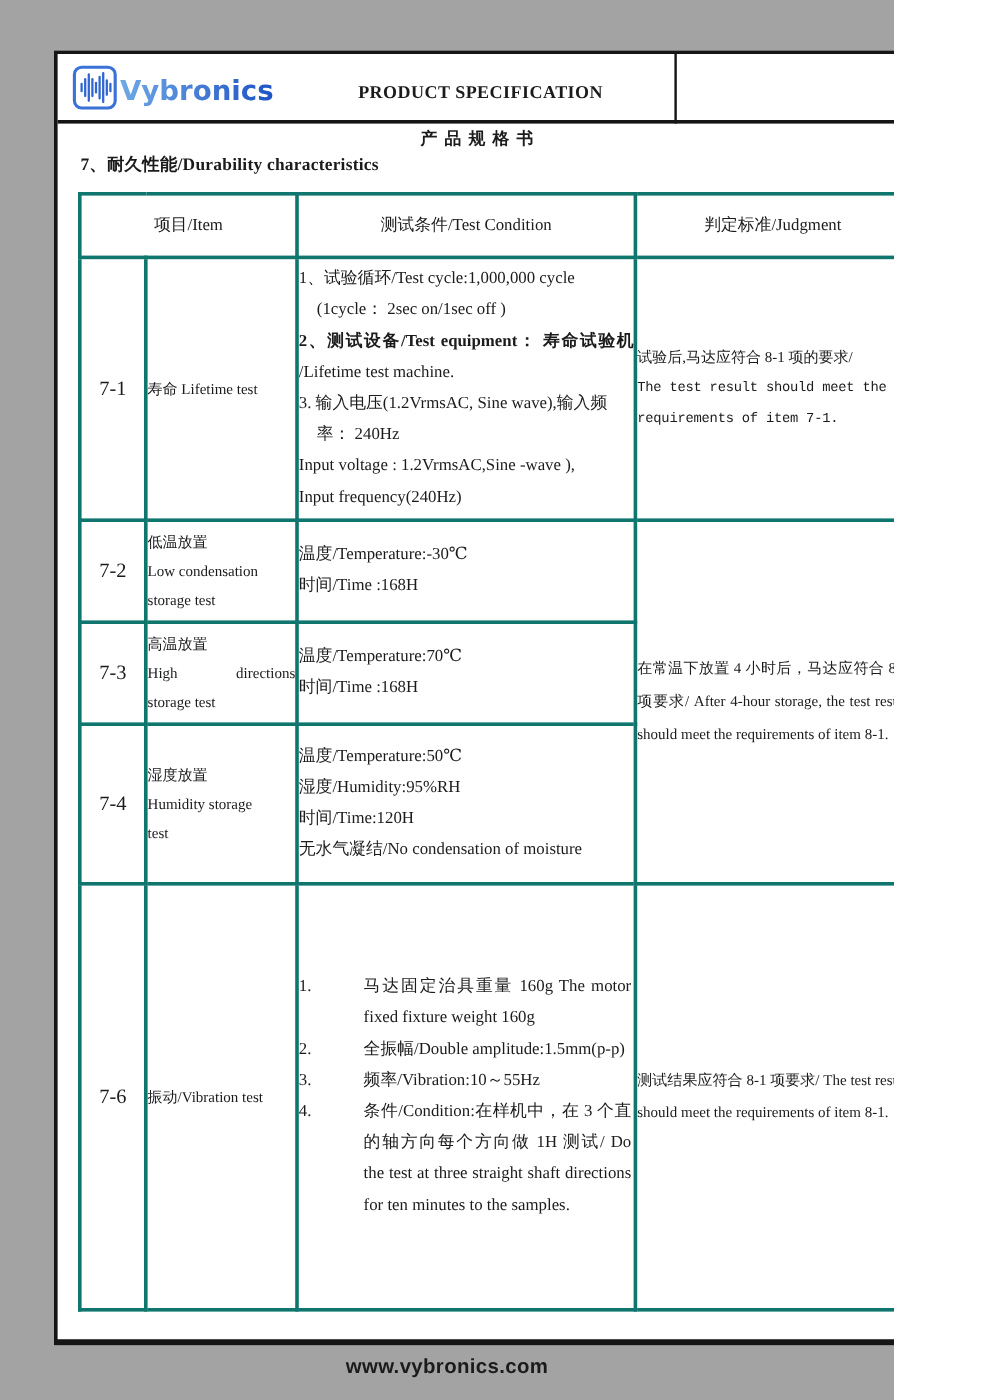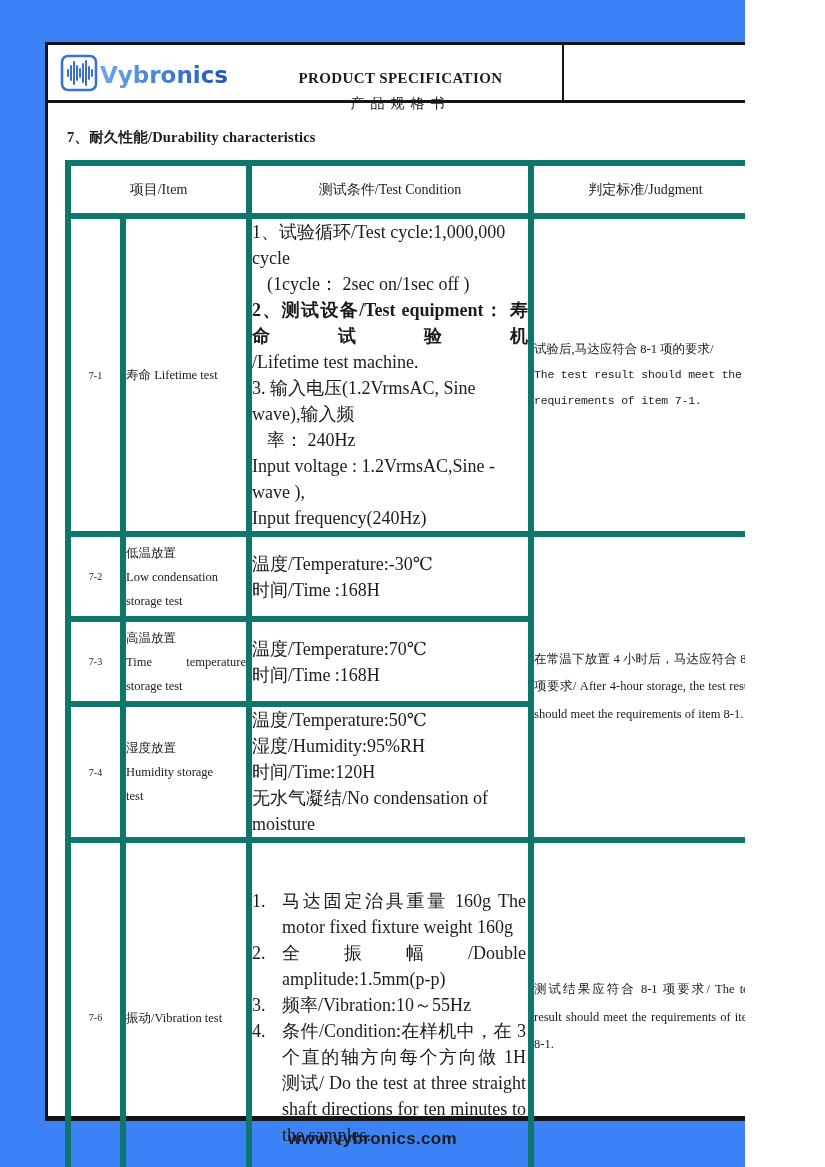--- a/index.html
+++ b/index.html
@@ -1,57 +1,57 @@
 <!DOCTYPE html>
 <html><head>
 <meta charset="utf-8">
 <style>
   * { margin:0; padding:0; box-sizing:border-box; }
   html,body { background:#ffffff; }
   .page {
-    position:relative; width:745px; height:1167px; background:#3b82f6;
+    position:relative; width:745px; height:1167px; background:#a3a3a3;
     font-family:"Liberation Serif","DejaVu Serif",serif; color:#1b1b1b;
     overflow:hidden;
   }
   .frame {
     position:absolute; left:45px; top:42px; width:736px; height:1079px;
     border:3px solid #151515; border-bottom-width:5px; background:#ffffff;
   }
   
   .hdr { position:absolute; top:0; left:0; right:0; height:58px; border-bottom:3px solid #151515; }
   .hdr-sep { position:absolute; left:514px; top:0; height:58px; width:2px; background:#151515; }
   .logo { position:absolute; left:12px; top:8px; width:170px; height:42px; }
   .hdr-center { position:absolute; left:195px; width:315px; top:25px; text-align:center; }
   .hc-en { font-weight:bold; font-size:15px; letter-spacing:0.4px; }
-  .hc-cn { font-weight:normal; font-size:14px; letter-spacing:6px; margin-top:8px; }
+  .hc-cn { font-weight:bold; font-size:14px; letter-spacing:6px; margin-top:20px; }
   .hdr-right { position:absolute; left:516px; right:2px; top:7px; text-align:center; }
   .hr-doc { font-weight:bold; font-size:15px; }
   .hr-page { font-weight:bold; font-size:14.5px; margin-top:8px; }
   
   .sec-title { position:absolute; left:67px; top:128px; font-size:14.5px; font-weight:bold; letter-spacing:0.2px; }
   
   table.spec { position:absolute; left:65px; top:160px; width:692px; border-collapse:collapse; table-layout:fixed; }
-  table.spec td, table.spec th { border:6px solid #0f766e; vertical-align:middle; font-weight:normal; padding:0; color:#1b1b1b; }
+  table.spec td, table.spec th { border:3px solid #0f766e; vertical-align:middle; font-weight:normal; padding:0; color:#1b1b1b; }
   tr.rh-head { height:53px; }
   tr.rh-71 { height:219px; }
   tr.rh-72 { height:85px; }
   tr.rh-73 { height:85px; }
   tr.rh-74 { height:133px; }
   tr.rh-75 { height:355px; }
   th.hcell { font-size:14px; text-align:center; }
-  td.no-cell { text-align:center; font-size:10px; }
+  td.no-cell { text-align:center; font-size:17px; }
   td.item-cell { font-size:12.5px; padding:2px 4px 2px 9px; line-height:24px; }
   .item-just { text-align:justify; text-align-last:justify; }
-  td.cond-cell { padding:4px 9px 4px 11px; font-size:18px; }
+  td.cond-cell { padding:4px 9px 4px 11px; font-size:14px; }
   .cond-line { line-height:26px; }
   .cond-line.ind { padding-left:15px; }
   .cond-line.just { text-align:justify; text-align-last:justify;font-weight:bold; }
   .vib-item { display:flex; line-height:26px; }
   .vib-n { flex:none; width:30px; }
-  .vib-t { flex:1; text-align:justify; padding-right:2px; }
+  .vib-t { flex:1; text-align:justify; padding-right:2px;margin-left:24px; }
   td.jud-cell { padding:0 12px; font-size:12.5px; }
   .jud-cn { line-height:26px; }
   .jud-mono { font-family:"Liberation Mono","DejaVu Sans Mono",monospace; font-size:11.5px; line-height:26px; letter-spacing:-0.2px; }
   .jud-just { text-align:justify; line-height:27.5px; }
   
   .footer {
     position:absolute; left:0; right:0; top:1129px; text-align:center;
     font-family:"Liberation Sans","DejaVu Sans",sans-serif; font-weight:bold; font-size:17px; color:#1b1b1b;
     letter-spacing:0.3px;
   }
@@ -143,21 +143,21 @@
       </td>
       <td class="jud-cell" rowspan="3">
         <div class="jud-just">在常温下放置 4 小时后，马达应符合 8-1 项要求/ After 4-hour storage, the test result should meet the requirements of item 8-1.</div>
       </td>
     </tr>
 
     <tr class="rh-73">
       <td class="no-cell">7-3</td>
       <td class="item-cell">
         <div>高温放置</div>
-        <div class="item-just">Time temperature</div>
+        <div class="item-just">High directions</div>
         <div>storage test</div>
       </td>
       <td class="cond-cell">
         <div class="cond-line">温度/Temperature:70℃</div>
         <div class="cond-line">时间/Time :168H</div>
       </td>
     </tr>
 
     <tr class="rh-74">
       <td class="no-cell">7-4</td>

